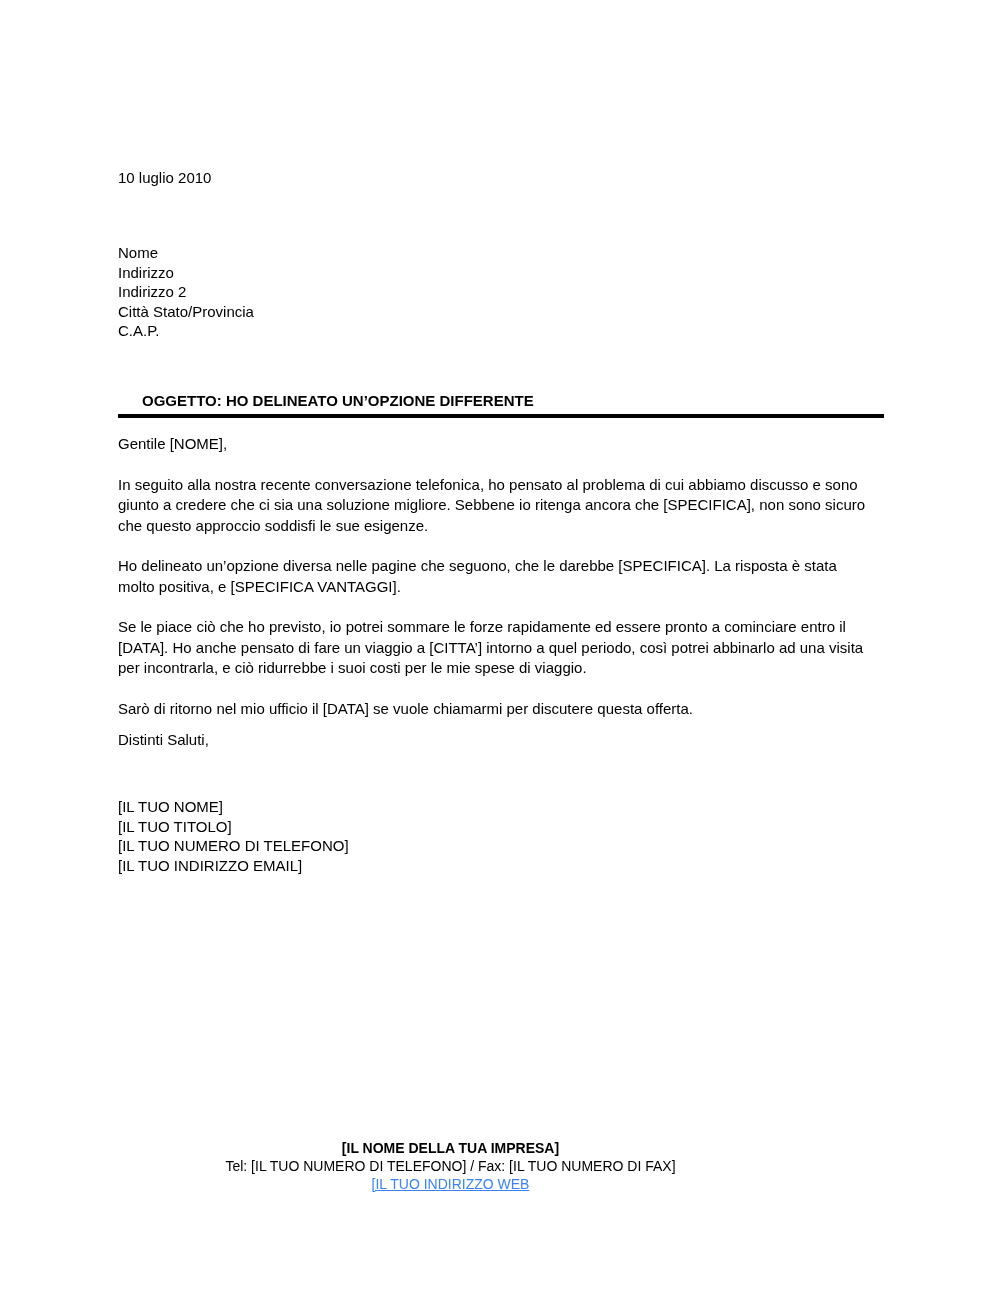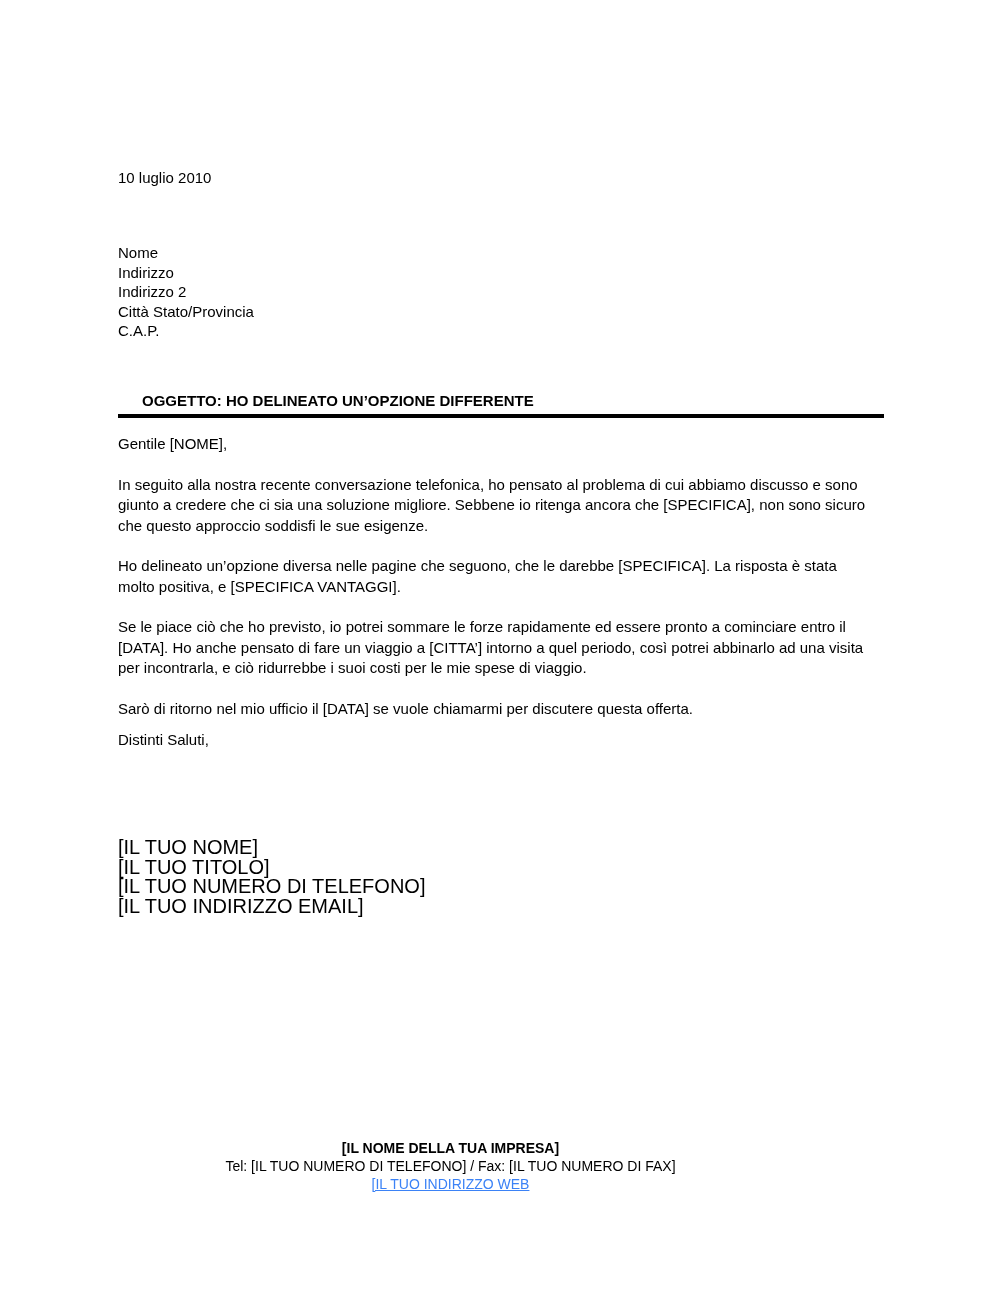--- a/index.html
+++ b/index.html
@@ -89,23 +89,23 @@
     top: 730px;
     left: 0;
     font-size: 15px;
     line-height: 20px;
     white-space: nowrap;
   }
 
   
   .signature {
     position: absolute;
-    top: 838px;
+    top: 797px;
     left: 0;
-    font-size: 20px;
+    font-size: 15px;
     line-height: 19.5px;
   }
   .signature div { white-space: nowrap; }
 
   
   .footer {
     position: absolute;
     left: 0;
     top: 1139px;
     width: 901px;

